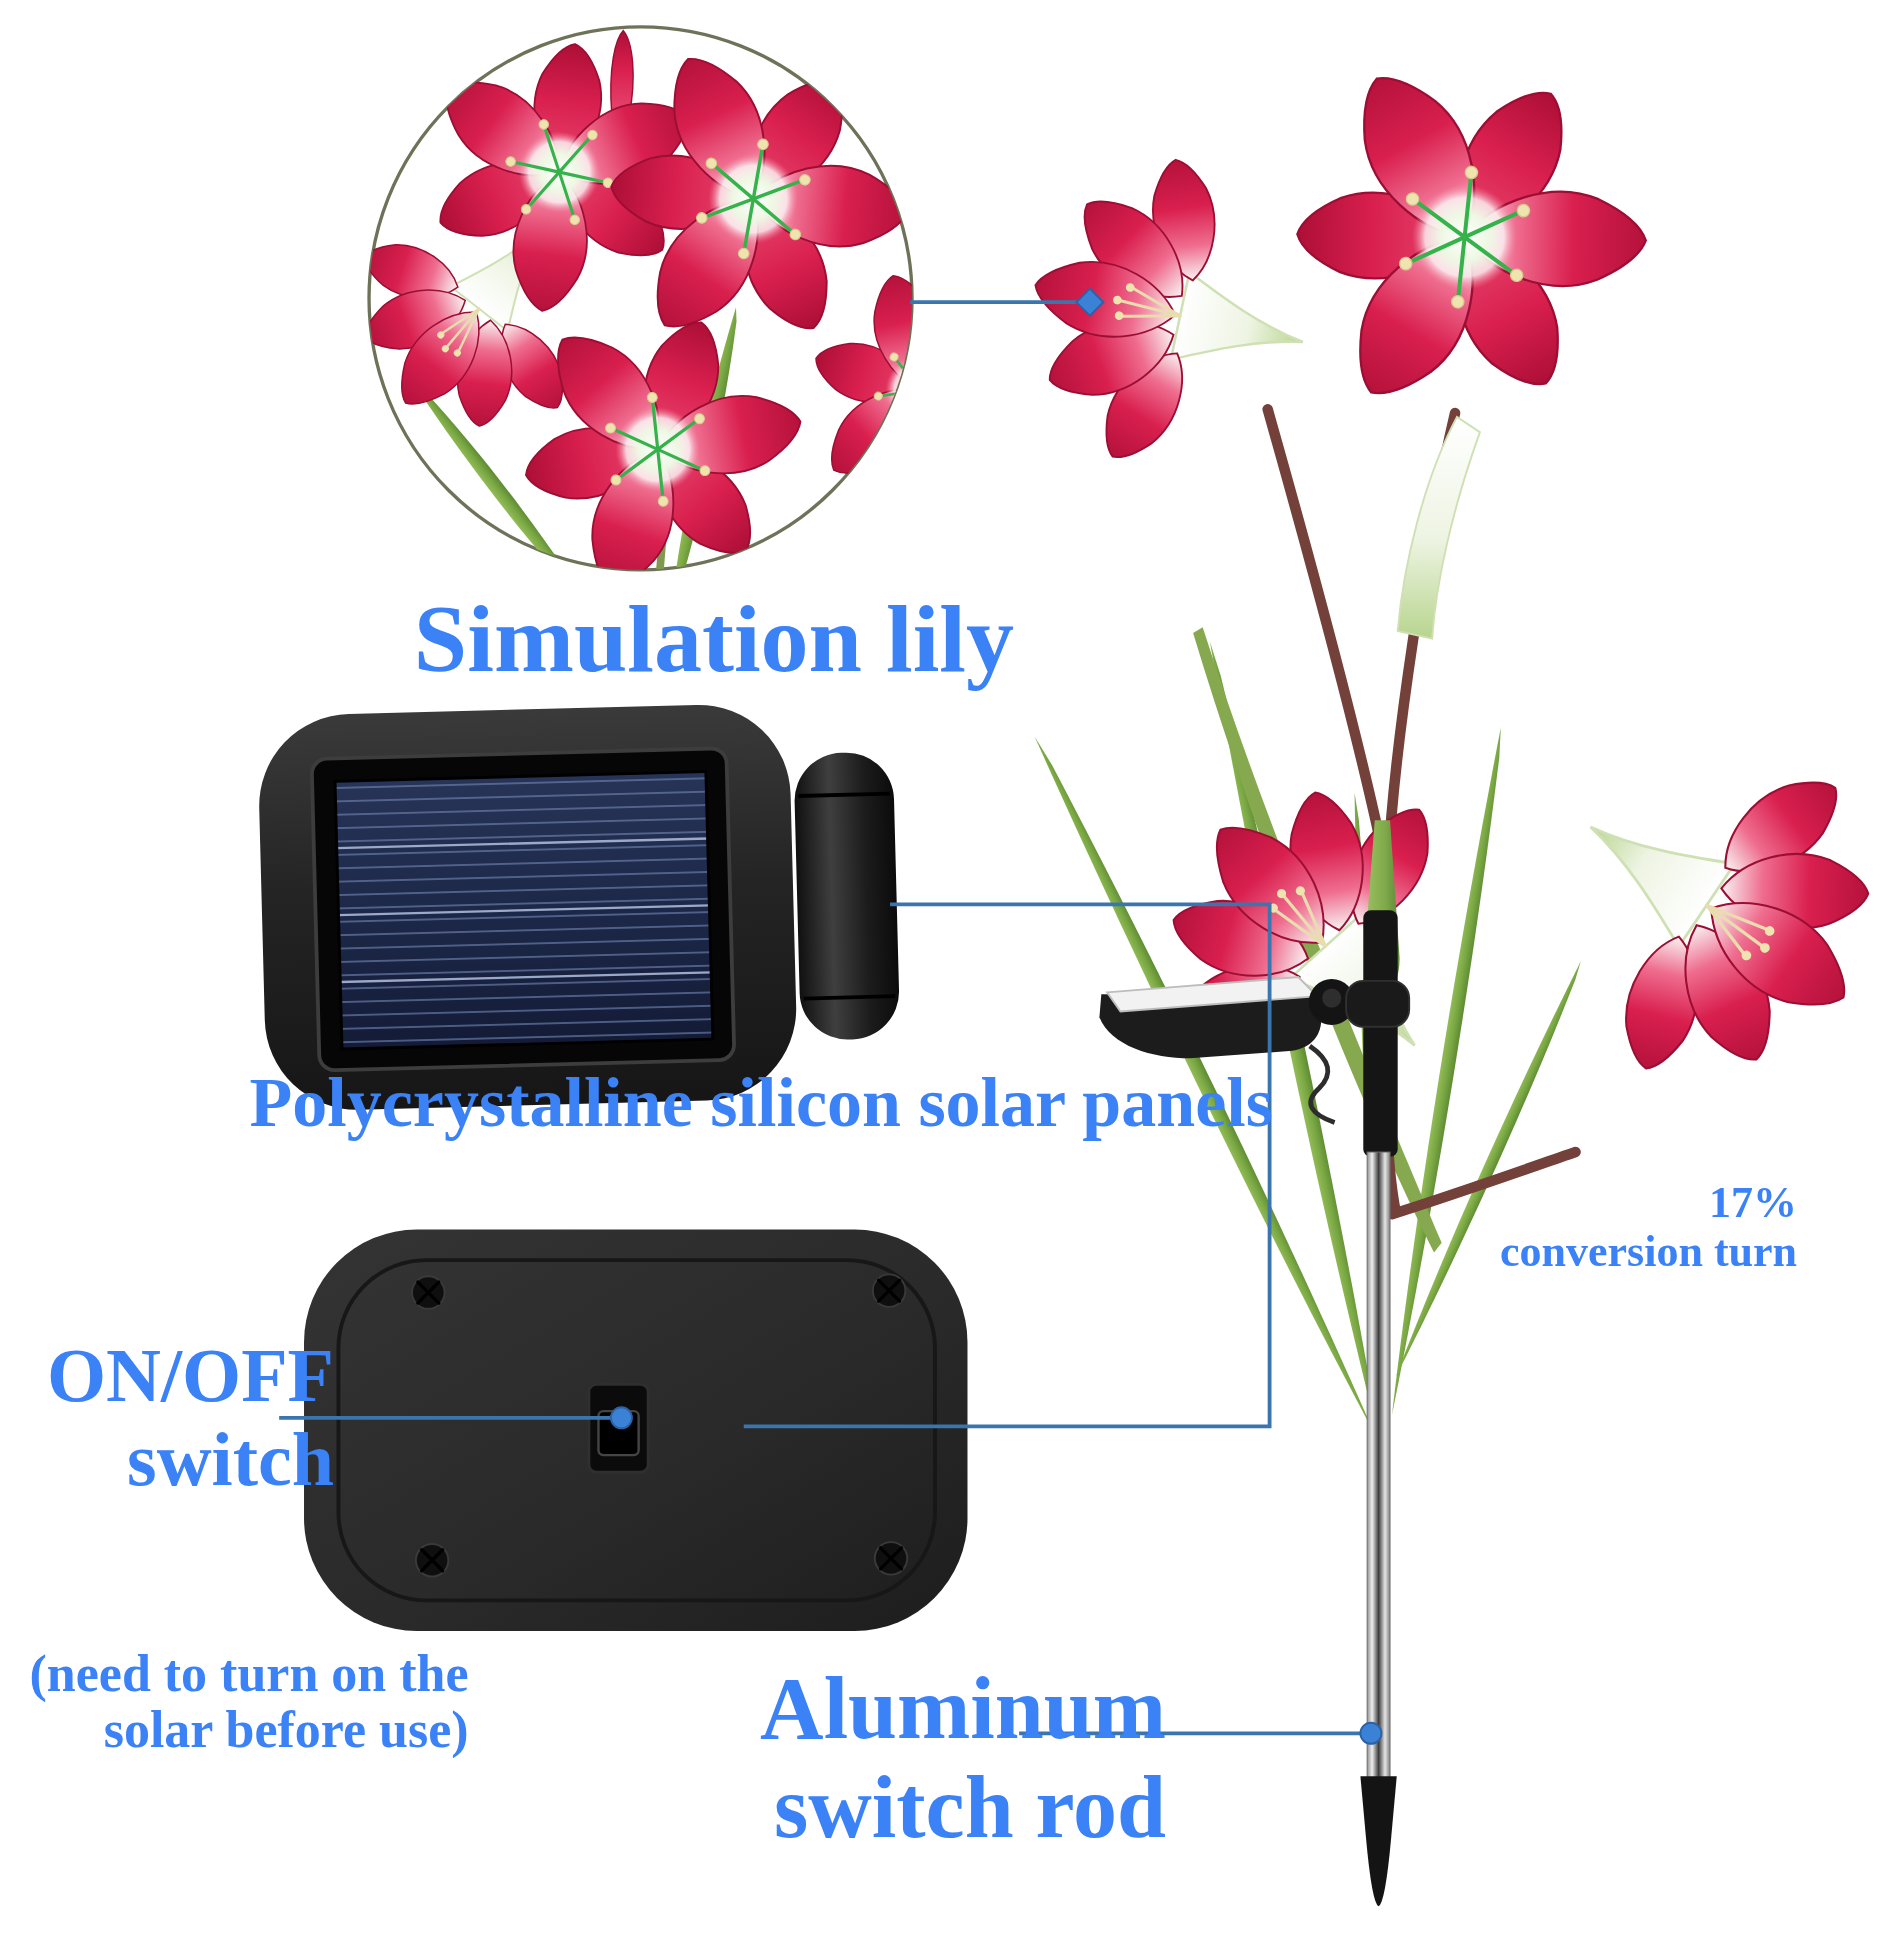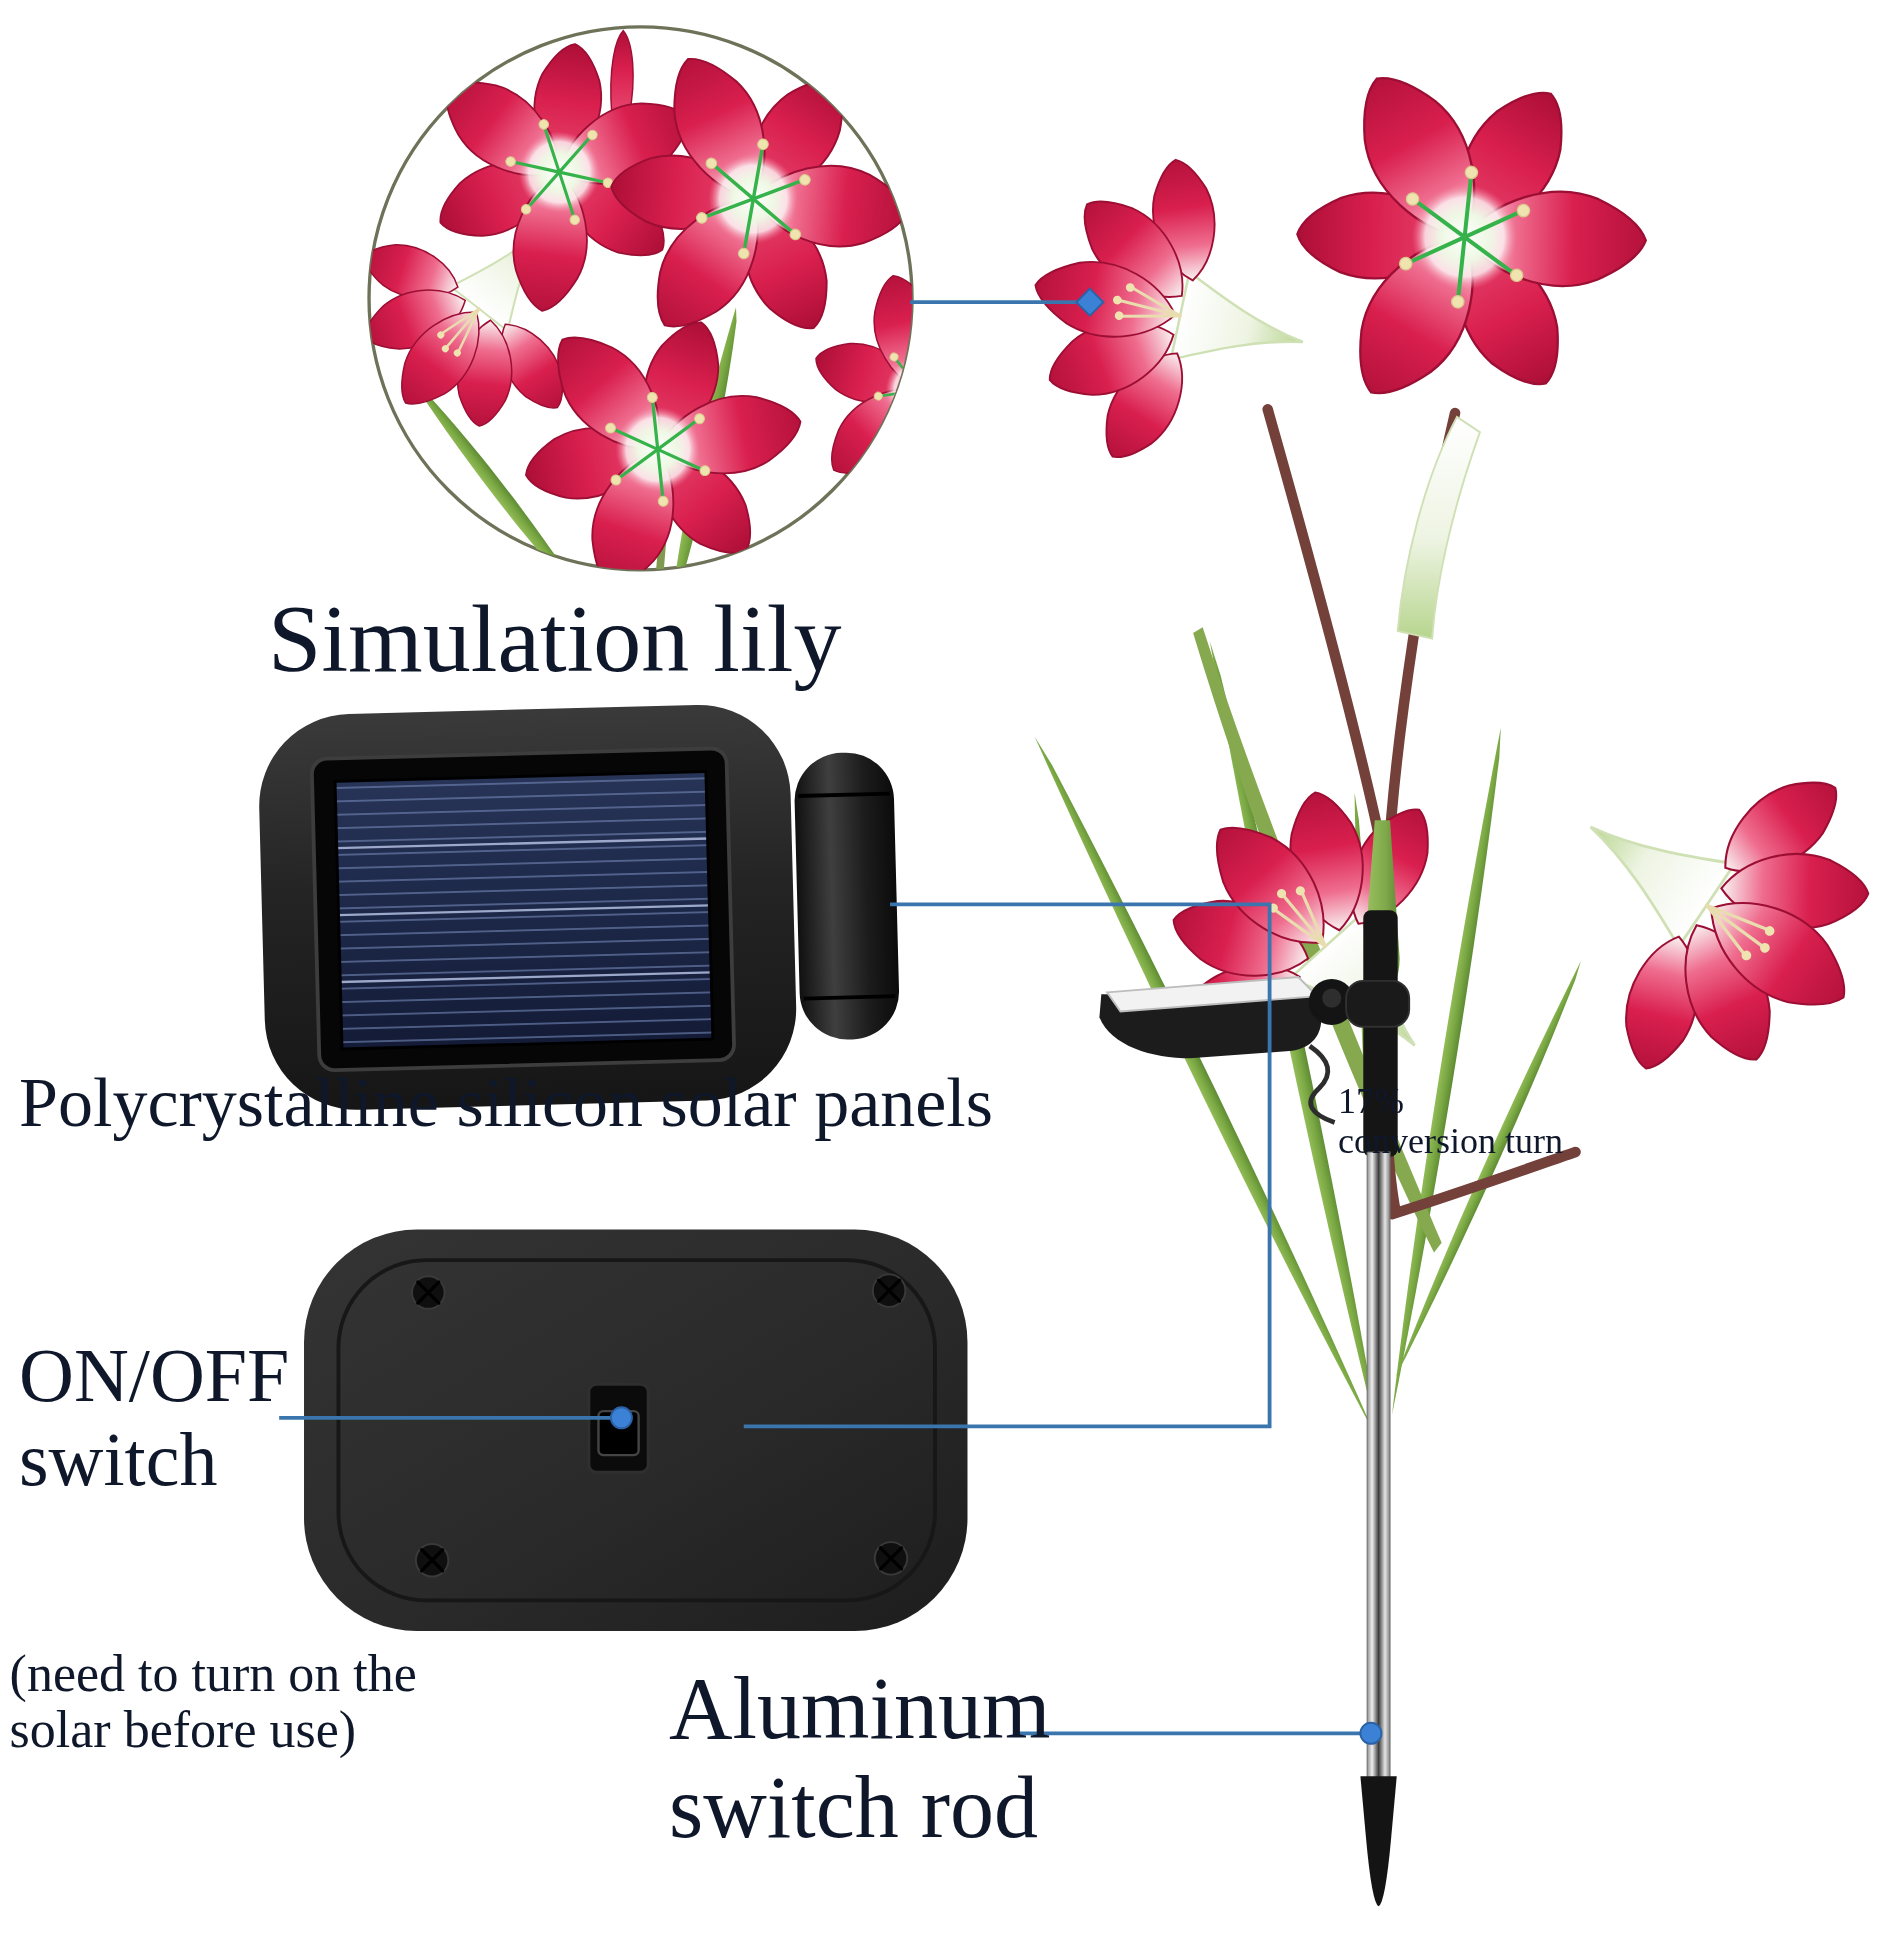--- a/index.html
+++ b/index.html
@@ -1,26 +1,26 @@
 <!DOCTYPE html>
 <html><head>
 <meta charset="utf-8">
 <style>
   html,body{margin:0;padding:0;background:#ffffff;}
   body{width:1891px;height:1958px;position:relative;overflow:hidden;
        font-family:"Liberation Serif", serif;color:#1b1b1b;}
   .stage{position:absolute;left:0;top:0;width:1891px;height:1958px;}
   svg.art{position:absolute;left:0;top:0;}
-  .lbl{position:absolute;text-align:left;color:#0f172a;line-height:1.08;}
+  .lbl{position:absolute;text-align:right;color:#3b82f6;line-height:1.08;font-weight:bold;}
   .lbl .ln{display:block;}
   .lbl-sim{left:268px;top:587px;width:746px;font-size:96px;}
   .lbl-poly{left:19px;top:1065px;width:1254px;font-size:70px;}
   .lbl-onoff{left:19px;top:1334px;width:315px;font-size:76px;line-height:1.1;}
   .lbl-note{left:9.6px;top:1610px;width:459px;font-size:52px;line-height:1.08;margin-top:36px;}
-  .lbl-conv{left:1338px;top:1081px;width:459px;font-size:36px;line-height:1.12;}
+  .lbl-conv{left:1338px;top:1178px;width:459px;font-size:44px;line-height:1.12;}
   .lbl-rod{left:669px;top:1659px;width:497px;font-size:88px;line-height:1.13;}
 </style>
 </head>
 <body>
 
 <div class="stage">
 
 <svg class="art" width="1891" height="1958" viewBox="0 0 1978 2048">
   <defs>
     <radialGradient id="centerGrad">

